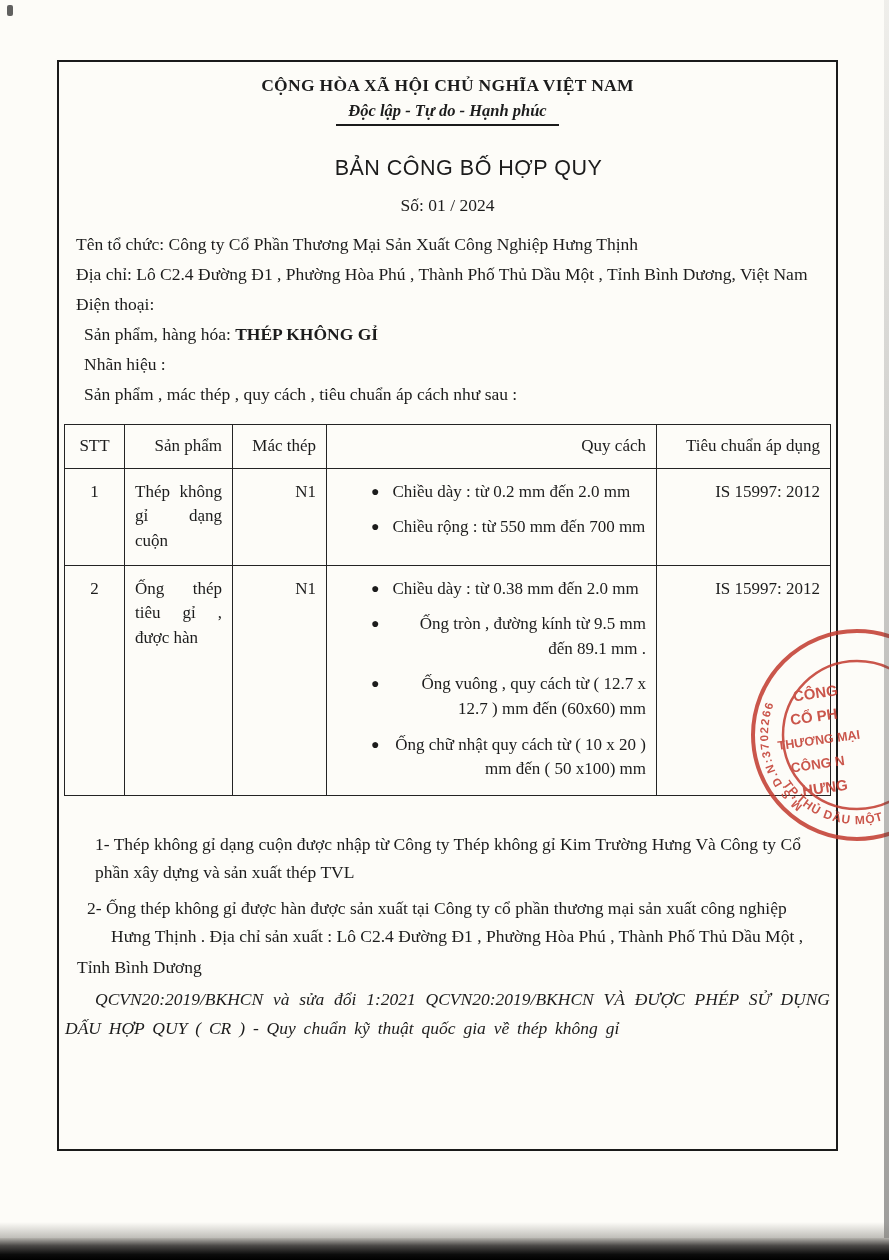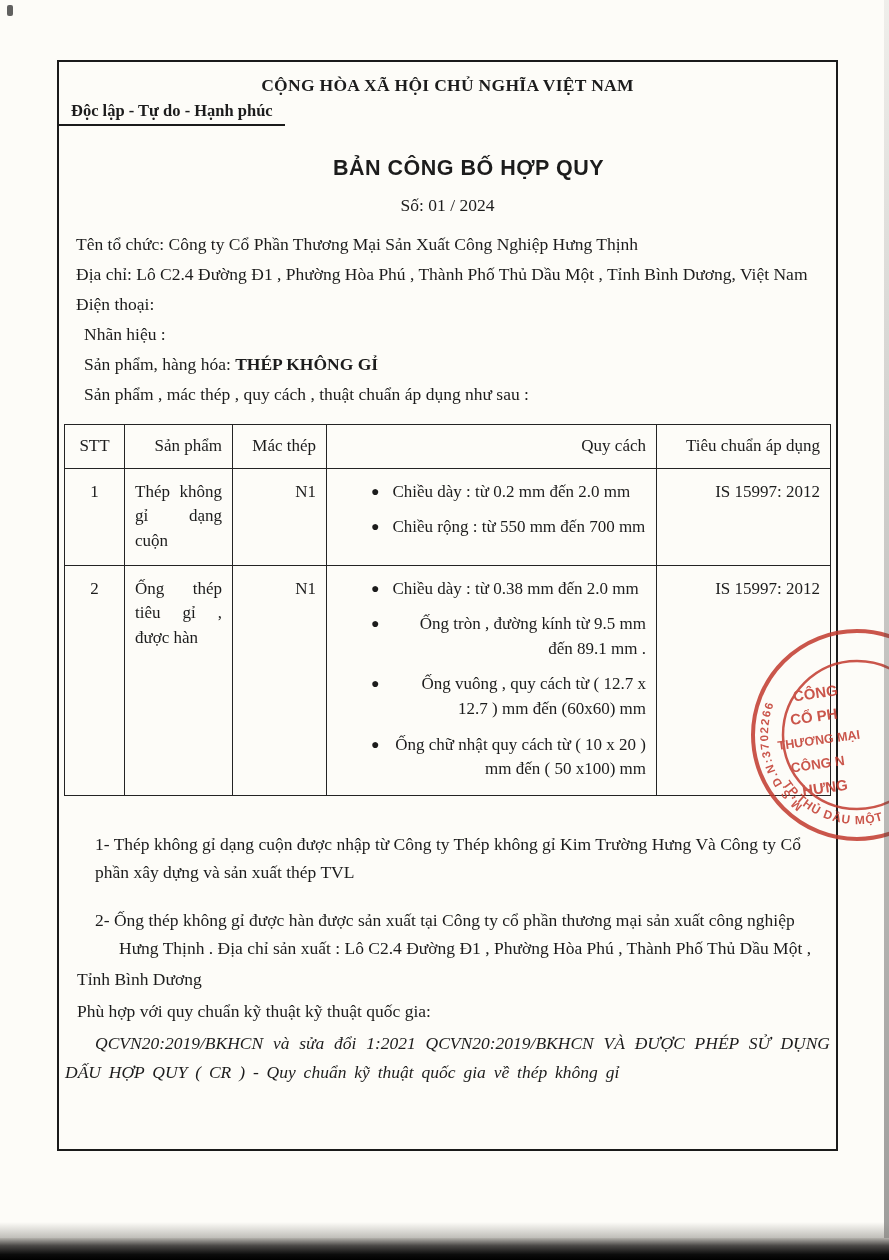--- a/index.html
+++ b/index.html
@@ -18,29 +18,29 @@
   .frame {
     position:absolute;
     left:57px; top:60px;
     width:781px; height:1091px;
     border:2px solid #1b1b1b;
   }
   .nat-title {
     text-align:center; font-weight:bold;
     font-size:17.5px; margin-top:13px; letter-spacing:.3px;
   }
-  .motto-wrap { margin-top:5px; }
+  .motto-wrap { text-align:center; margin-top:5px;font-style:italic; }
   .motto {
     display:inline-block; font-weight:bold; font-size:16.5px;
     border-bottom:2px solid #1b1b1b; padding:0 12px 3px;
   }
   .doc-title {
     text-align:center;
     font-family:"Liberation Sans", sans-serif;
-    font-weight:bold; font-size:21.5px; letter-spacing:.5px;
+    font-weight:normal; font-size:21.5px; letter-spacing:.5px;
     margin-top:30px;
     padding-left:42px;
   }
   .doc-no { text-align:center; font-size:17.5px; margin-top:14px; }
   .body-text { padding:0 17px; margin-top:14px; font-size:17.5px; line-height:1.6; }
   .body-text p { margin-bottom:2px; }
   .body-text p.ind { padding-left:8px; }
   .bold { font-weight:bold; }
 
   table.spec-table {
@@ -60,22 +60,22 @@
   }
   .spec-table th { vertical-align:middle; padding:9px 10px; }
   .spec-table th.c-stt, .spec-table td.c-stt { text-align:center; }
   .spec-table td.c-prod { text-align:justify; }
   .spec-table td.c-specs { padding-left:12px; }
   .bullet { display:flex; margin-left:32px; margin-bottom:11px; }
   .bullet:last-child { margin-bottom:2px; }
   .bullet .dot { flex:0 0 auto; margin-right:13px; font-size:14px; line-height:1.7; }
 
   .notes { margin-top:34px; padding:0 16px 0 18px; font-size:17.5px; line-height:1.6; }
-  .note1 { margin-left:18px; margin-bottom:20px; }
-  .note2 { margin-left:18px; padding-left:24px; text-indent:-24px; margin-bottom:3px; }
+  .note1 { margin-left:18px; margin-bottom:8px; }
+  .note2 { margin-left:10px; padding-left:24px; text-indent:-24px; margin-bottom:3px; }
   .plainline { margin-bottom:4px; }
   .qcvn {
     margin-top:4px; padding:0 6px;
     font-size:17.5px; line-height:1.65;
     text-align:justify; text-indent:30px;
     word-spacing:3.5px;
     font-style:italic;
   }
 
   
@@ -119,23 +119,23 @@
       <span class="motto">Độc lập - Tự do - Hạnh phúc</span>
     </div>
 
     <div class="doc-title">BẢN CÔNG BỐ HỢP QUY</div>
     <div class="doc-no">Số: 01 / 2024</div>
 
     <div class="body-text">
       <p>Tên tổ chức: Công ty Cổ Phần Thương Mại Sản Xuất Công Nghiệp Hưng Thịnh</p>
       <p>Địa chỉ: Lô C2.4 Đường Đ1 , Phường Hòa Phú , Thành Phố Thủ Dầu Một , Tỉnh Bình Dương, Việt Nam</p>
       <p>Điện thoại:</p>
+      <p class="ind"><span>Sản phẩm, hàng hóa: </span><span class="bold">THÉP KHÔNG GỈ</span></p>
       <p class="ind">Nhãn hiệu :</p>
-      <p class="ind"><span>Sản phẩm, hàng hóa: </span><span class="bold">THÉP KHÔNG GỈ</span></p>
-      <p class="ind">Sản phẩm , mác thép , quy cách , thuật chuẩn áp dụng như sau :</p>
+      <p class="ind">Sản phẩm , mác thép , quy cách , tiêu chuẩn áp cách như sau :</p>
     </div>
 
     <table class="spec-table">
       <colgroup>
         <col style="width:60px">
           <col style="width:108px">
           <col style="width:94px">
           <col style="width:330px">
           <col>
       </colgroup>
@@ -189,21 +189,20 @@
           </td>
           <td>IS 15997: 2012</td>
         </tr>
       </tbody>
     </table>
 
     <div class="notes">
       <p class="note1">1- Thép không gỉ dạng cuộn được nhập từ Công ty Thép không gỉ Kim Trường Hưng Và Công ty Cổ phần xây dựng và sản xuất thép TVL</p>
       <p class="note2">2- Ống thép không gỉ được hàn được sản xuất tại Công ty cổ phần thương mại sản xuất công nghiệp Hưng Thịnh . Địa chỉ sản xuất : Lô C2.4 Đường Đ1 , Phường Hòa Phú , Thành Phố Thủ Dầu Một ,</p>
       <p class="plainline">Tỉnh Bình Dương</p>
-      <p class="plainline">Phù hợp với quy chuẩn kỹ thuật kỹ thuật quốc gia:</p>
     </div>
     <p class="qcvn">QCVN20:2019/BKHCN và sửa đổi 1:2021 QCVN20:2019/BKHCN VÀ ĐƯỢC PHÉP SỬ DỤNG DẤU HỢP QUY ( CR ) -  Quy chuẩn kỹ thuật quốc gia về thép không gỉ</p>
 
   </div>
 
   <div class="stamp">
     <svg width="220" height="220" viewBox="0 0 220 220">
       <g fill="none" stroke="#c23a2e">
         <circle cx="110" cy="110" r="104" stroke-width="4"></circle>
         <circle cx="110" cy="110" r="74" stroke-width="2.5"></circle>

